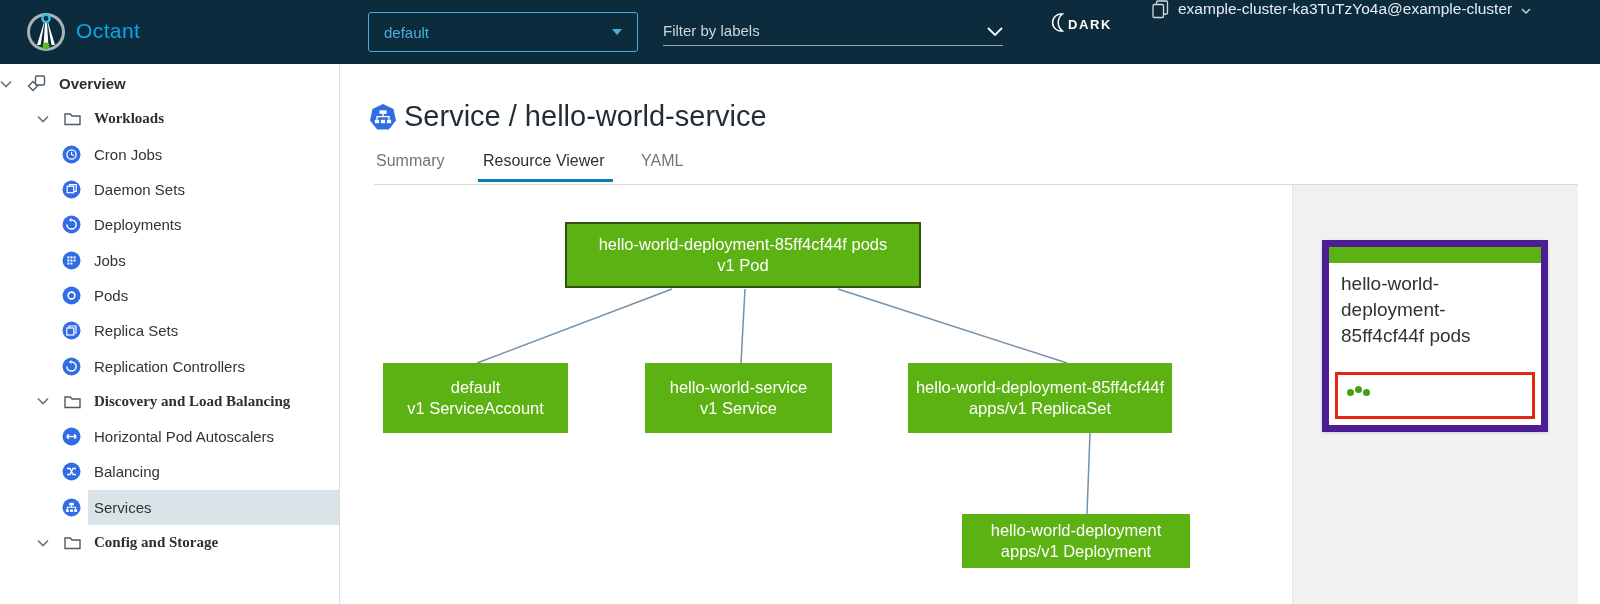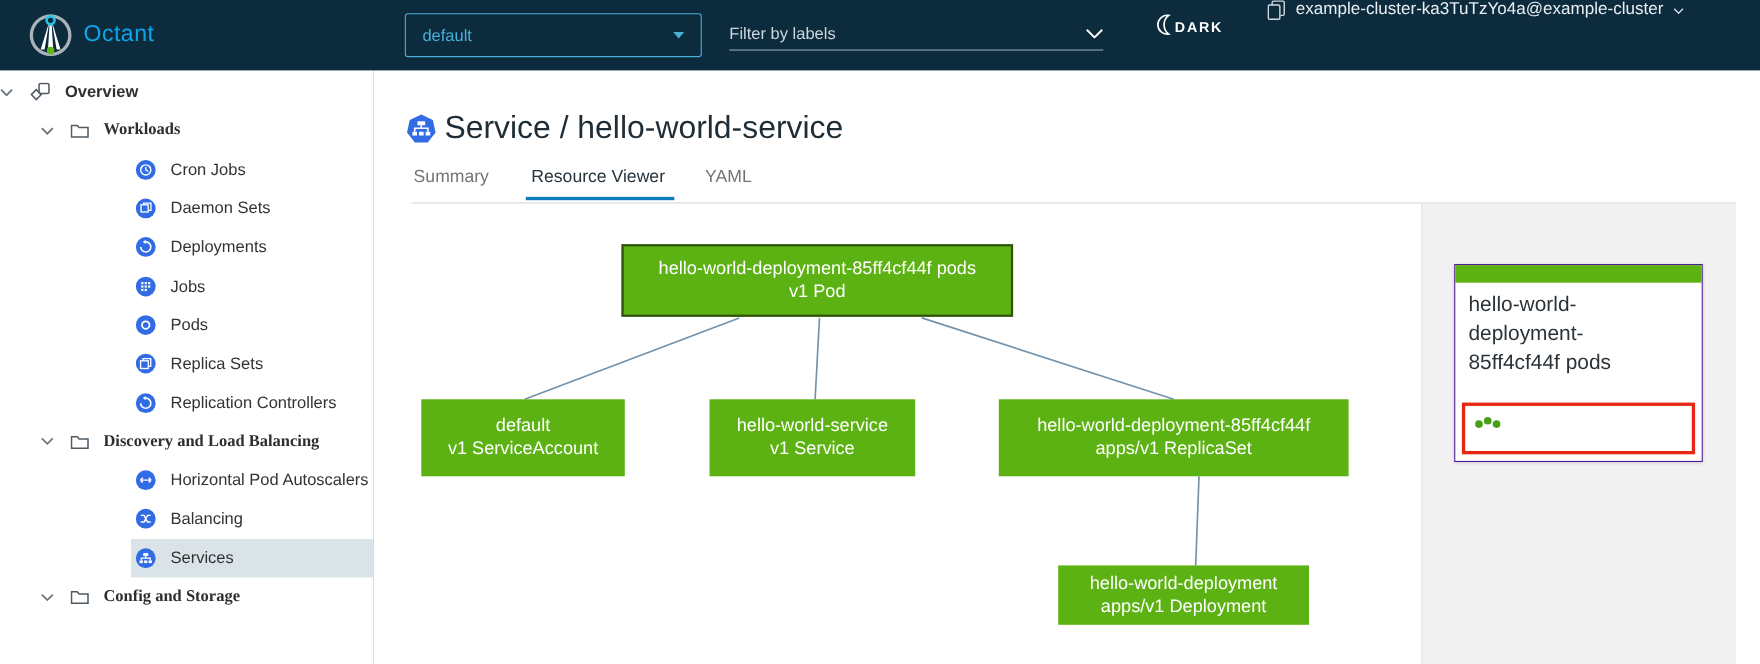--- a/index.html
+++ b/index.html
@@ -24,47 +24,47 @@
 
   
   .sidebar { position:absolute; left:0; top:64px; width:340px; height:540px; background:#fff; border-right:1px solid #d6dde2; padding-top:2px; z-index:5; }
   .srow { height:35.3px; display:flex; align-items:center; cursor:pointer; }
   .srow .lbl { margin-left:13px; font-size:15px; color:#333; white-space:nowrap; }
   .srow.grp .lbl { font-weight:bold; color:#2e2e2e; }
   .lvl0 { }
   .lvl0 .gicon { margin-left:15px; }
   .lvl1 { padding-left:37px;font-family:Liberation Serif, serif; }
   .lvl1 .gicon { margin-left:15px; }
-  .lvl2 { padding-left:92px;margin-left:31px; }
+  .lvl2 { padding-left:62px; }
   .srow.selected { background:linear-gradient(90deg, rgba(0,0,0,0) 0 88px, #d9e3e8 88px); }
   .chev, .gicon, .kicon { display:inline-flex; align-items:center; justify-content:center; flex:none; }
 
   
   .page-title-icon { position:absolute; left:369px; top:103px; }
   .page-title { position:absolute; left:404px; top:100px; font-size:29px; color:#1f2d36; }
   .tab { position:absolute; top:152px; font-size:16px; color:#747474; cursor:pointer; }
   .tab-summary { left:376px; }
   .tab-resource-viewer { left:483px; color:#26333b; }
   .tab-yaml { left:641px; }
   .tab-underline { position:absolute; left:478px; top:179px; width:135px; height:3px; background:#0c7bb8; }
   .content-divider { position:absolute; left:374px; top:184px; width:1204px; height:1px; background:#d8d8d8; }
 
   
   .edges-svg { position:absolute; left:0; top:0; z-index:1; pointer-events:none; }
   .gnode { position:absolute; z-index:2; background:#5cb213; color:#fff; display:flex; flex-direction:column; align-items:center; justify-content:center; text-align:center; font-size:16.5px; line-height:1.25; cursor:pointer; }
   .gnode span { display:block; }
   .node-pod { left:565px; top:222px; width:356px; height:66px; border:2px solid #33510f; }
   .node-sa  { left:383px; top:363px; width:185px; height:70px; }
   .node-svc { left:645px; top:363px; width:187px; height:70px; }
-  .node-rs  { left:908px; top:363px; width:318px; height:70px; }
+  .node-rs  { left:908px; top:363px; width:264px; height:70px; }
   .node-dep { left:962px; top:514px; width:228px; height:54px;align-items:center; }
 
   
   .detail-panel { position:absolute; left:1292px; top:185px; width:286px; height:419px; background:#f1f1f2; border-left:1px solid #e4e4e4; z-index:3; }
-  .detail-card { position:absolute; left:29px; top:55px; width:226px; background:#fff; border:1px solid #4c1d95; box-shadow:0 1px 3px rgba(0,0,0,.14); }
+  .detail-card { position:absolute; left:29px; top:55px; width:226px; background:#fff; border:7px solid #4c1d95; box-shadow:0 1px 3px rgba(0,0,0,.14); }
   .card-accent { height:16px; background:#5cb213; }
   .card-body { padding:12px 6px 6px 6px; }
   .card-title { padding:8px 10px 10px 12px; font-size:19px; line-height:1.38; color:#2c3338; }
   .card-title span { display:block; }
   .pod-status-box { border:3px solid #e62711; height:47px; padding:7px 0 0 9px; }
   .dot { width:7px; height:7px; border-radius:50%; background:#47a011; display:inline-block; margin-right:1px; }
   .dot.mid { transform:translateY(-3px); }
 </style>
 </head>
 <body>

